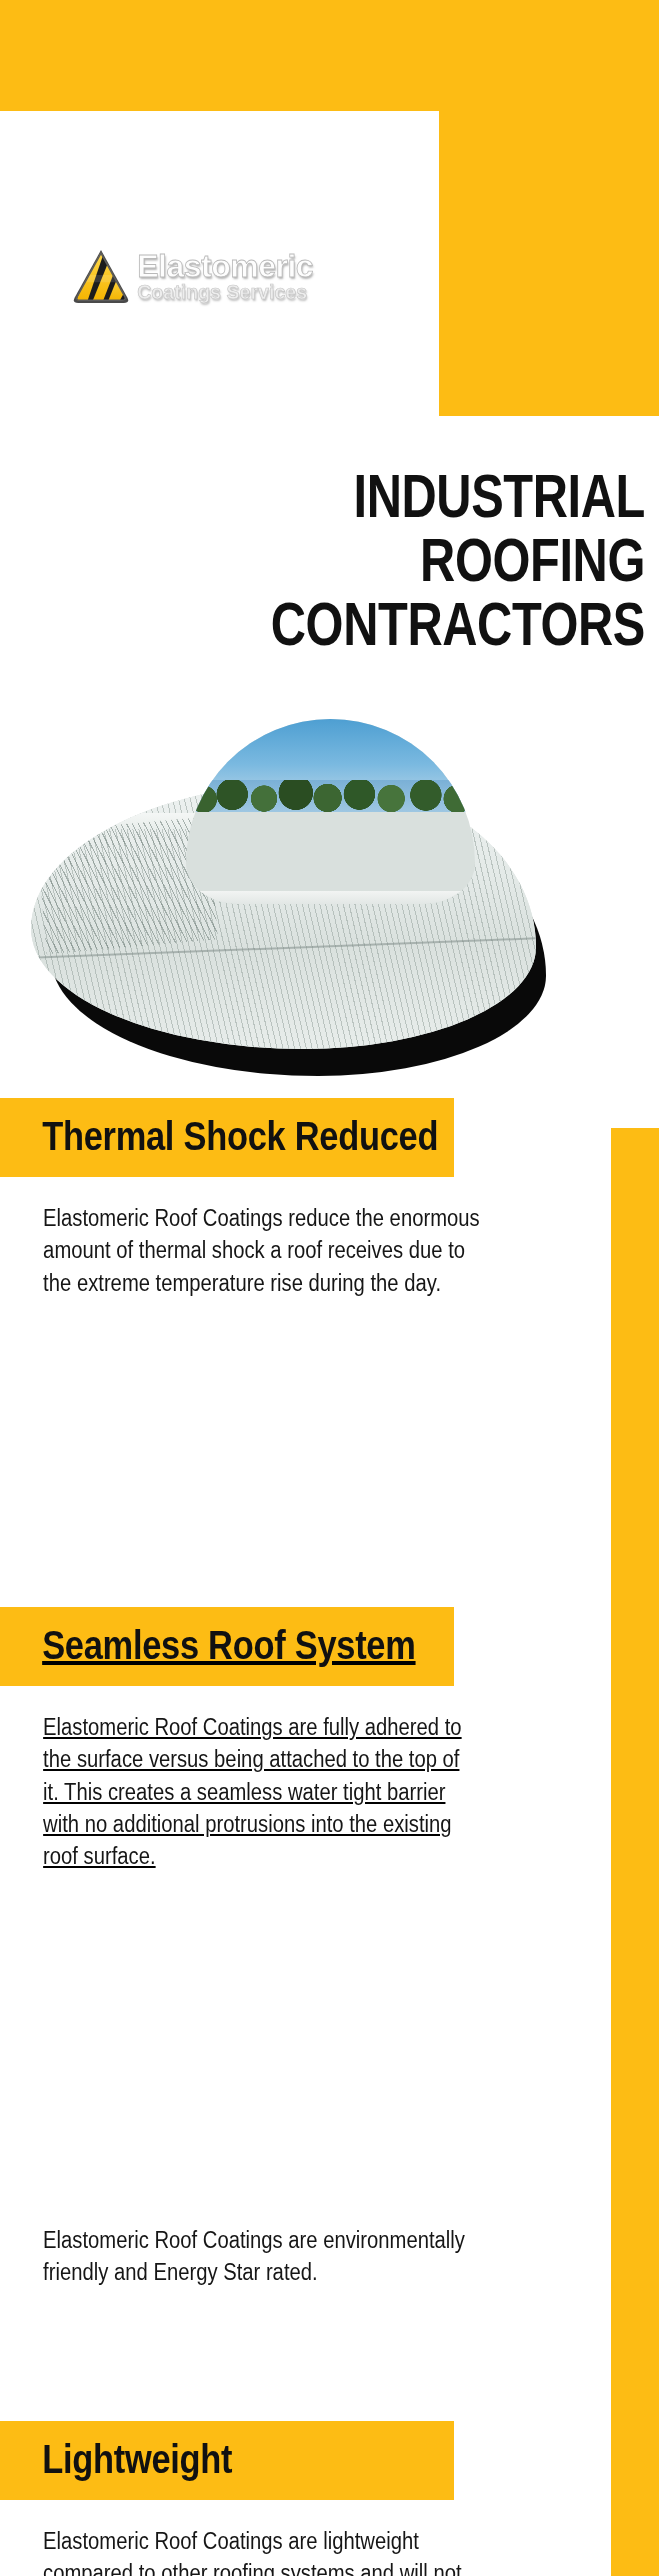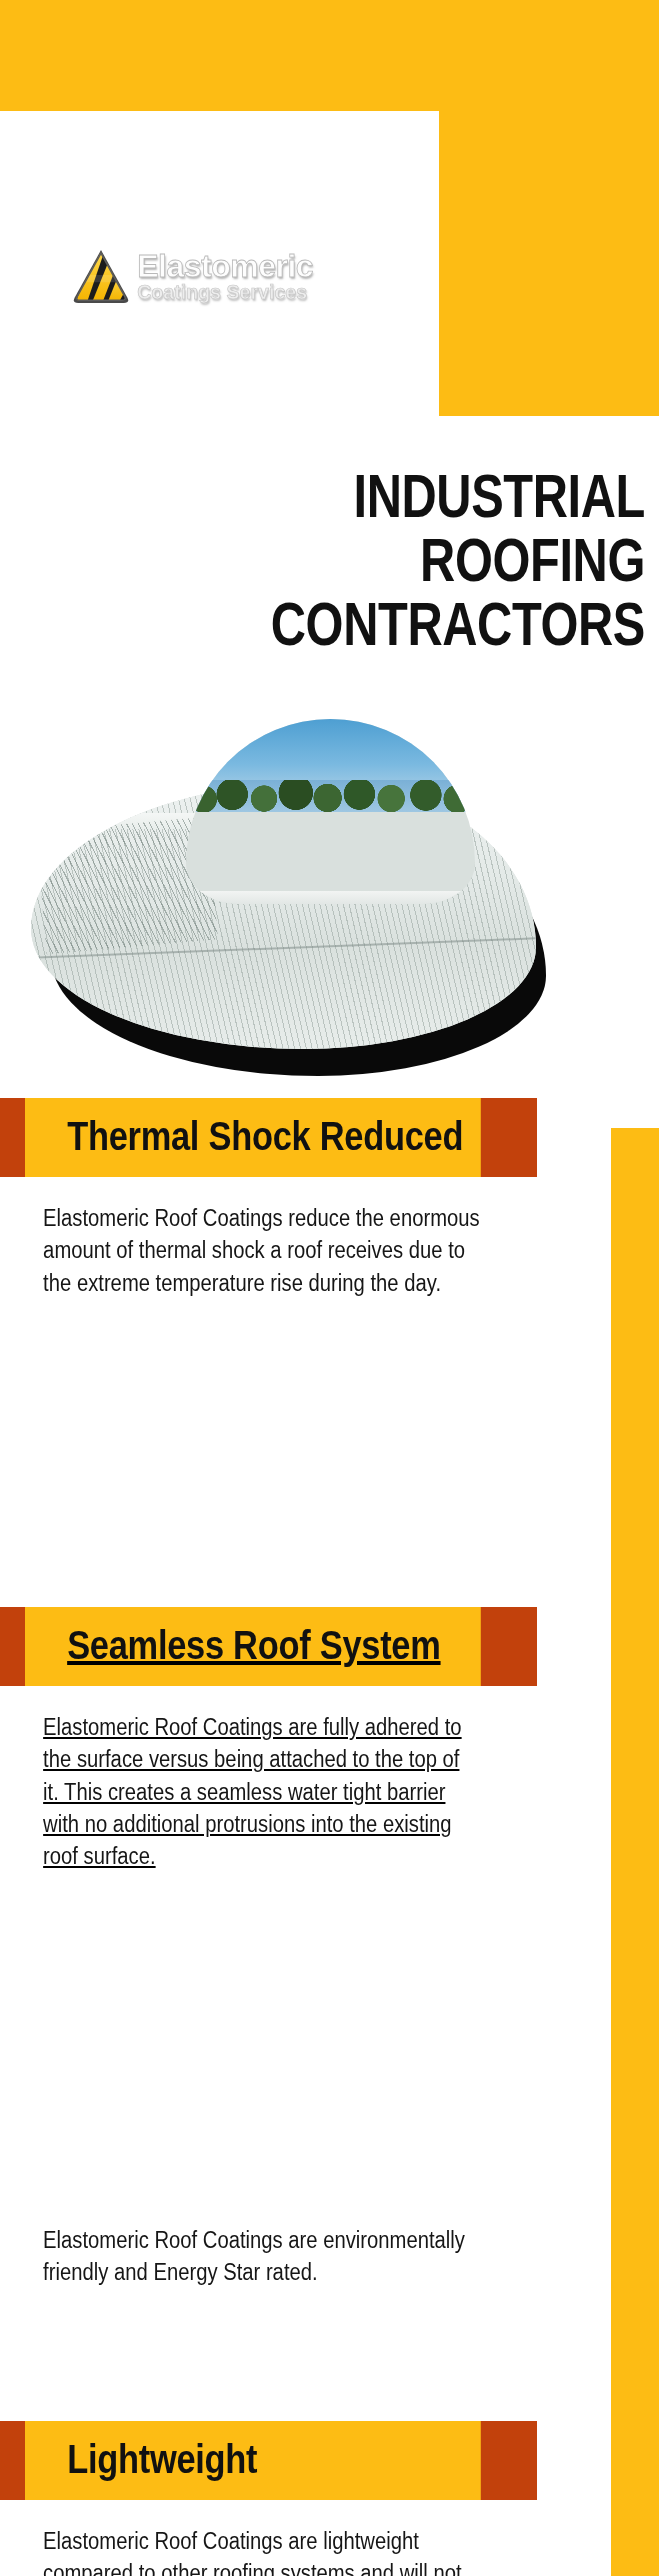--- a/index.html
+++ b/index.html
@@ -142,21 +142,21 @@
   .section { position:absolute; left:0; width:659px; }
   .sec-head {
     background:#FDBC14; color:#111111;
     font-weight:bold; letter-spacing:-0.3px;
     font-size:40px; line-height:1.26;
     padding:13.4px 0 15.5px 49px;
     width:530px;
     transform:scaleX(0.86); transform-origin:0 0;
     font-family:"Liberation Sans", sans-serif;
   }
-  .sec-head-wrap { width:537px; background:#c2410c; overflow:hidden;padding-left:25px; }
+  .sec-head-wrap { width:454px; background:#c2410c; overflow:hidden; }
   .sec-body {
     color:#161616; font-size:23px; line-height:1.40;
     padding:25px 0 0 49px; width:546px;
     transform:scaleX(0.88); transform-origin:0 0;
     font-family:"Liberation Sans", sans-serif;
   }
 </style>
 </head>
 <body>
 

